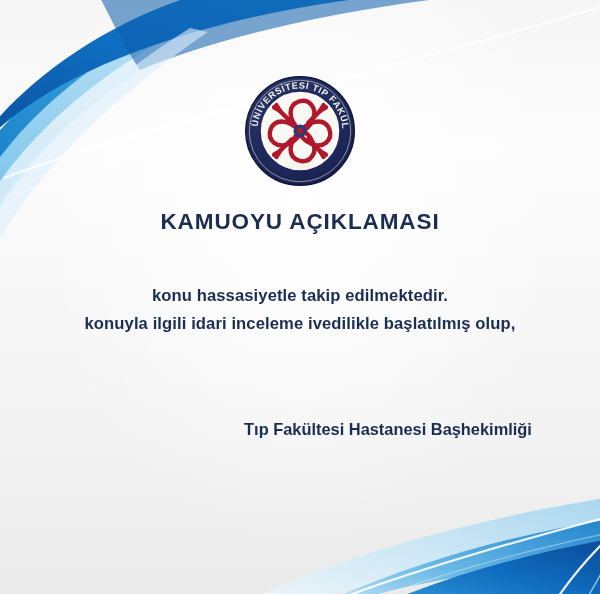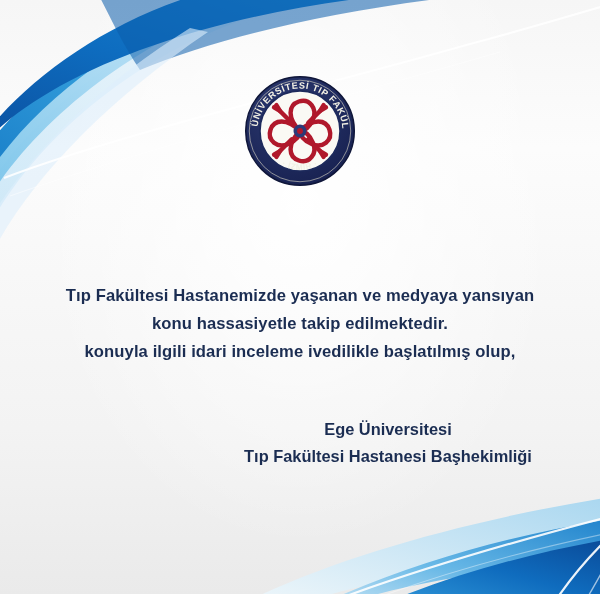--- a/index.html
+++ b/index.html
@@ -219,25 +219,24 @@
         <path d="M 134,66 L 140,56 M 134,66 L 144,60"></path>
         <path d="M 66,134 L 60,144 M 66,134 L 56,140"></path>
         <path d="M 134,134 L 140,144 M 134,134 L 144,140"></path>
       </g>
 
       <circle cx="100" cy="100" r="11" fill="#2b3a78"></circle>
       <circle cx="100" cy="100" r="5" fill="#b0182b"></circle>
     </svg>
   </div>
 
+  <div class="headline">KAMUOYU AÇIKLAMASI</div>
 
   <div class="body-block">
-    <span class="body-line">Tıp Fakültesi Hastanemizde yaşanan ve medyaya yansıyan</span>
     <span class="body-line">konu hassasiyetle takip edilmektedir.</span>
     <span class="body-line">konuyla ilgili idari inceleme ivedilikle başlatılmış olup,</span>
   </div>
 
   <div class="signature-block">
-    <span class="sig-line">Ege Üniversitesi</span>
     <span class="sig-line">Tıp Fakültesi Hastanesi Başhekimliği</span>
   </div>
 
 </div>
 
 </body></html>

